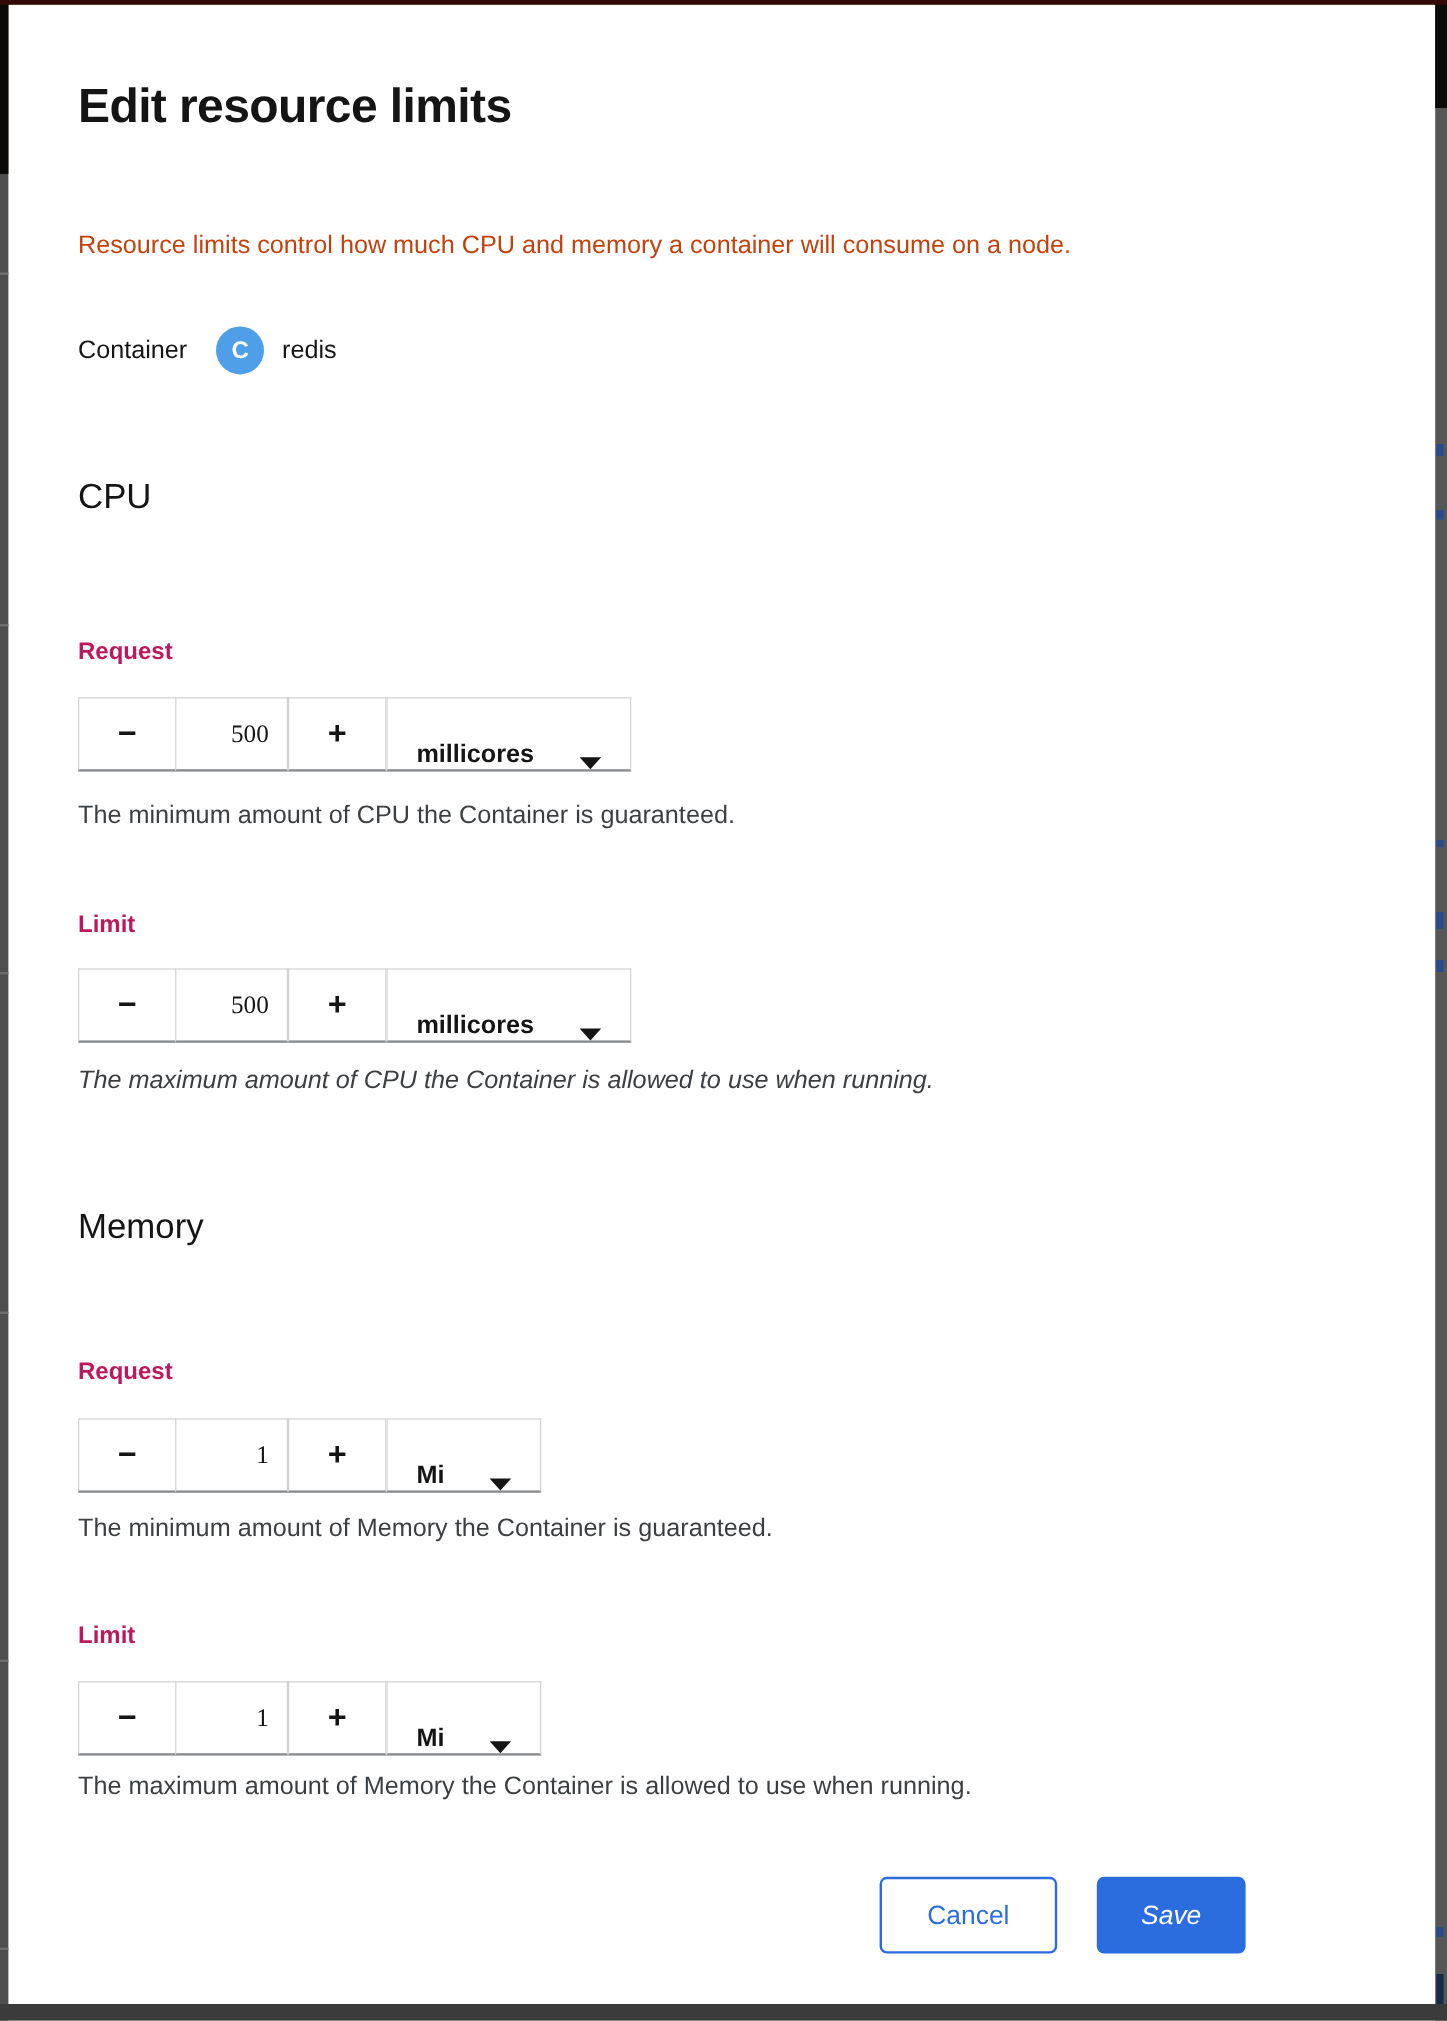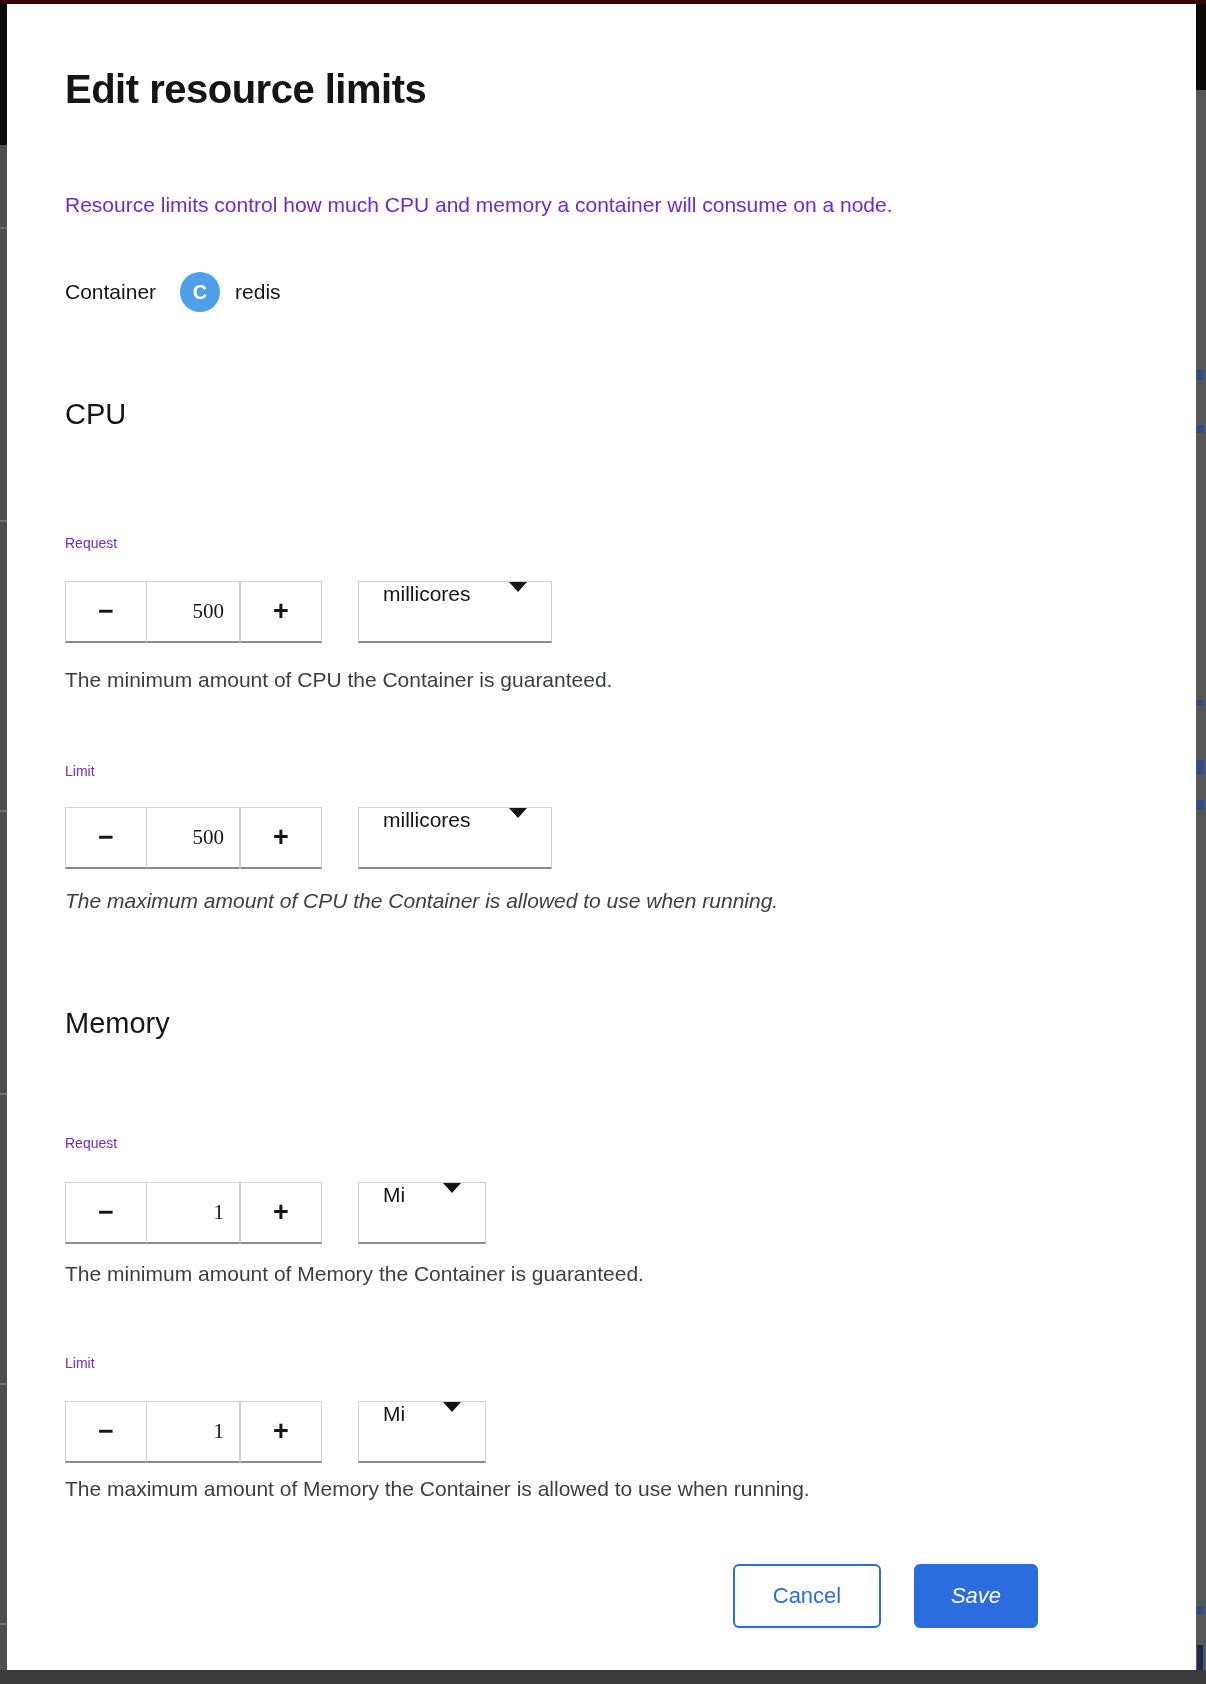--- a/index.html
+++ b/index.html
@@ -30,21 +30,21 @@
     padding:0 59px 0 58px;
   }
 
   .modal-title {
     margin-top:62px;
     font-size:40px; line-height:46px; font-weight:bold;
     letter-spacing:-0.5px; color:#151515;
   }
   .modal-desc {
     margin-top:78px;
-    font-size:21px; line-height:30px; color:#6d28d9;
+    font-size:21px; line-height:30px; color:#c2410c;
   }
 
   .container-row {
     margin-top:52px; height:40px;
     display:flex; align-items:center;
   }
   .container-row .lbl { font-size:21px; }
   .badge {
     width:40px; height:40px; border-radius:50%;
     background:#4f9fe8; color:#ffffff;
@@ -54,47 +54,47 @@
   }
   .container-row .name { font-size:21px; }
 
   .section-title {
     font-size:29px; line-height:36px; font-weight:400; color:#151515;
   }
   .section-title.cpu    { margin-top:84px; }
   .section-title.memory { margin-top:90px; }
 
   .field-label {
-    font-size:14px; line-height:28px; font-weight:normal; color:#6d28d9;
+    font-size:20px; line-height:28px; font-weight:bold; color:#be185d;
   }
 
   .control-row { display:flex; align-items:flex-start; }
   .spinner { display:flex; }
   .spinner .cell {
     height:62px; background:#ffffff;
     border:1px solid #d2d2d2; border-bottom:2px solid #8a8d90;
     display:flex; align-items:center; justify-content:center;
   }
   .step-btn { width:82px; font-size:27px; font-weight:bold; color:#151515; cursor:pointer; }
   .num-input {
     width:94px; height:62px;
     border:1px solid #d2d2d2; border-bottom:2px solid #8a8d90;
     margin-left:-1px;
     text-align:right; padding-right:15px;
     font-size:21px; color:#151515;
     font-family:Liberation Serif, serif;
     outline:none;
   }
   .unit-dd {
-    margin-left:36px; height:62px;
+    height:62px;
     background:#ffffff;
     border:1px solid #d2d2d2; border-bottom:2px solid #8a8d90;
-    display:flex; align-items:flex-start;
+    display:flex; align-items:flex-end;
     padding:0 24px; gap:38px;
-    font-size:21px; color:#151515; cursor:pointer;
+    font-size:21px; color:#151515; cursor:pointer;font-weight:bold;
   }
   .caret {
     width:0; height:0;
     border-left:9px solid transparent;
     border-right:9px solid transparent;
     border-top:10px solid #151515;
   }
   .help-text { font-size:21px; line-height:28px; color:#3c3f42; }
 
   

